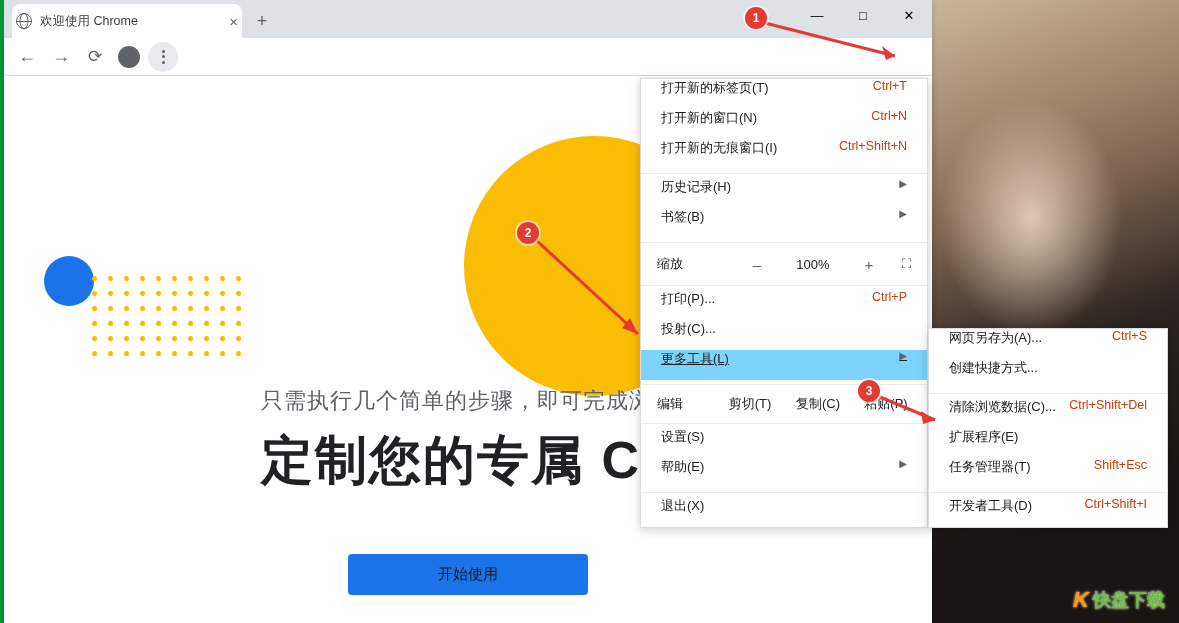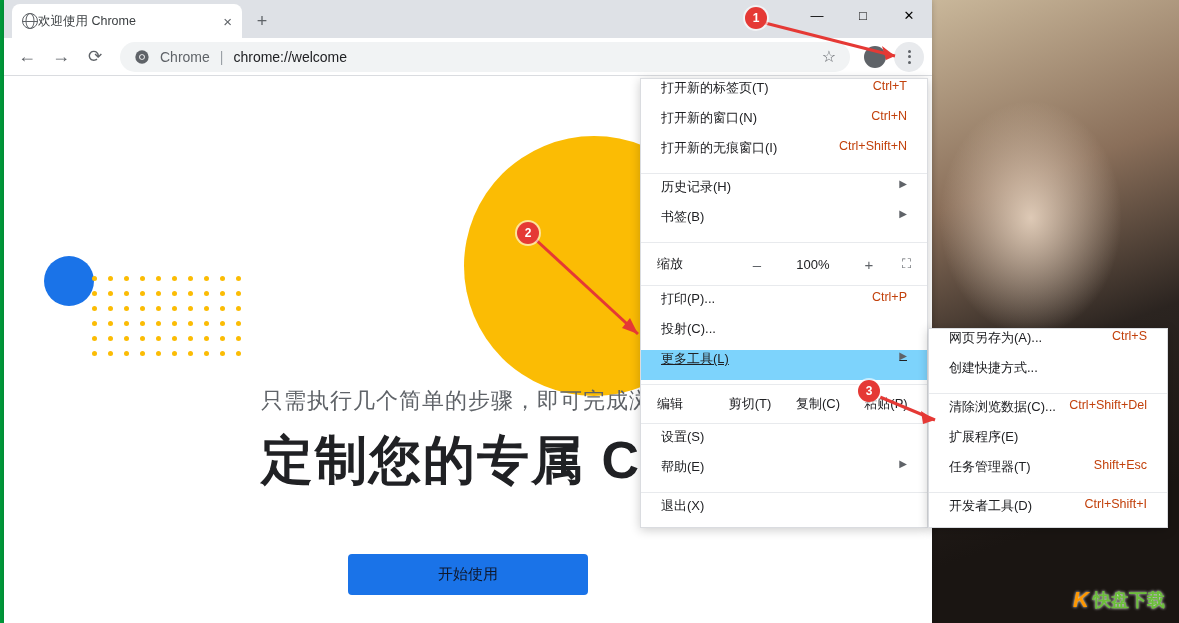--- a/index.html
+++ b/index.html
@@ -2,21 +2,21 @@
 <html><head>
 <meta charset="utf-8">
 <style>
   * { margin: 0; padding: 0; box-sizing: border-box; font-family: "Microsoft YaHei", "Segoe UI", Arial, sans-serif; }
   body { width: 1179px; height: 623px; background: #009c3b; overflow: hidden; position: relative; }
 
   .chrome-window { position: absolute; left: 4px; top: 0; width: 928px; height: 623px; background: #fff; display: flex; flex-direction: column; box-shadow: 0 0 6px rgba(0,0,0,.2); }
 
   
   .titlebar { height: 38px; background: #dee1e6; display: flex; align-items: flex-end; position: relative; }
-  .tab { width: 230px; height: 34px; background: #fff; border-radius: 8px 8px 0 0; margin-left: 8px; display: flex; align-items: center; padding: 0 10px; font-size: 12.5px; color: #3c4043; }
+  .tab { width: 230px; height: 34px; background: #fff; border-radius: 8px 8px 0 0; margin-left: 8px; display: flex; align-items: center; padding: 0 4px; gap: 8px; font-size: 12.5px; color: #3c4043; }
   .tab .globe { width: 16px; height: 16px; border: 1.3px solid #5f6368; border-radius: 50%; position: relative; }
   .tab .globe::before { content:""; position:absolute; left:50%; top:-1px; bottom:-1px; width:7px; border:1.3px solid #5f6368; border-radius:50%; transform:translateX(-50%);}
   .tab .globe::after { content:""; position:absolute; top:50%; left:-1px; right:-1px; height:0; border-top:1.3px solid #5f6368;}
   .tab .close-x { margin-left:auto; color:#5f6368; font-size:15px; line-height:1; }
   .newtab-btn { width:28px; height:28px; display:flex; align-items:center; justify-content:center; color:#5f6368; font-size:18px; margin-left:6px; margin-bottom:3px; }
   .winctrls { position:absolute; right:0; top:0; display:flex; height:30px; }
   .winctrls div { width:46px; display:flex; align-items:center; justify-content:center; color:#000; font-size:13px; }
 
   
   .toolbar { height: 38px; background:#fff; border-bottom:1px solid #dadce0; display:flex; align-items:center; padding:0 8px; gap:4px; }
@@ -94,31 +94,20 @@
       <div>—</div>
       <div>□</div>
       <div>✕</div>
     </div>
   </div>
 
   <div class="toolbar">
     <div class="tbtn arrow-l">←</div>
     <div class="tbtn arrow-r">→</div>
     <div class="tbtn reload">⟳</div>
-    <div class="omnibox">
-      <svg class="chrome-ico" viewBox="0 0 24 24">
-          <circle cx="12" cy="12" r="10" fill="#5f6368"></circle>
-          <circle cx="12" cy="12" r="4.2" fill="#fff"></circle>
-          <circle cx="12" cy="12" r="3" fill="#5f6368"></circle>
-        </svg>
-      <span class="prod">Chrome</span>
-      <span class="sep">|</span>
-      <span>chrome://welcome</span>
-      <span class="star">☆</span>
-    </div>
     <div class="tbtn">
         <div class="avatar"></div>
       </div>
     <div class="tbtn more-btn">
       <div class="more-dots">
           <span></span>
           <span></span>
           <span></span>
         </div>
     </div>

